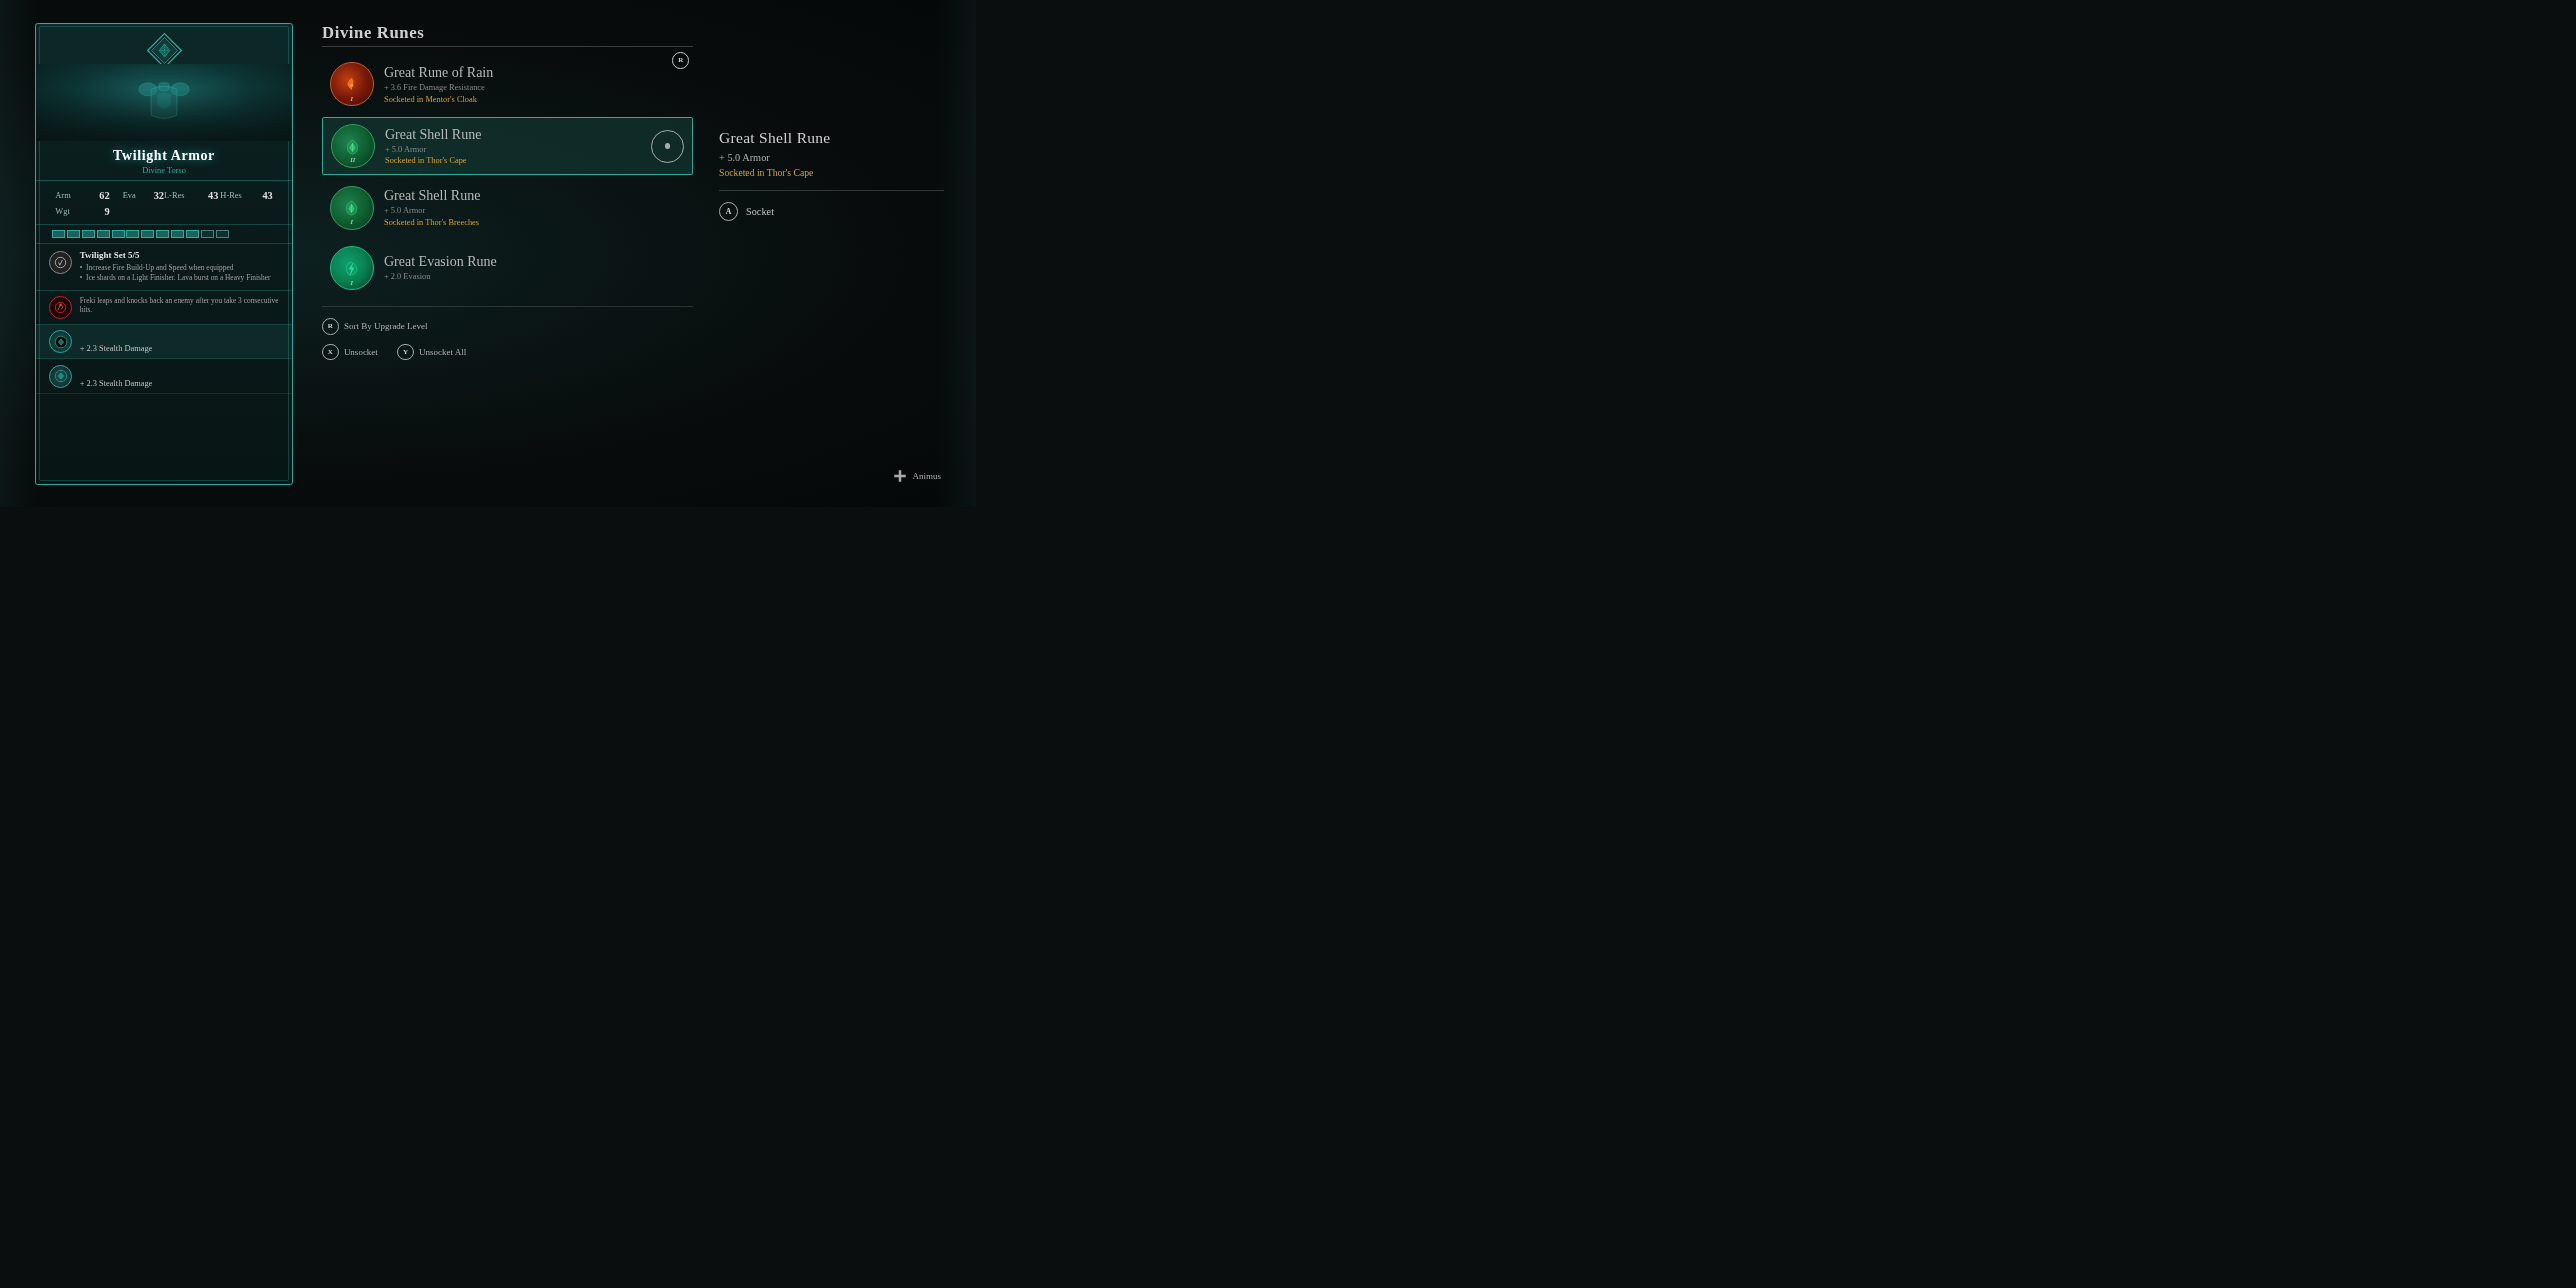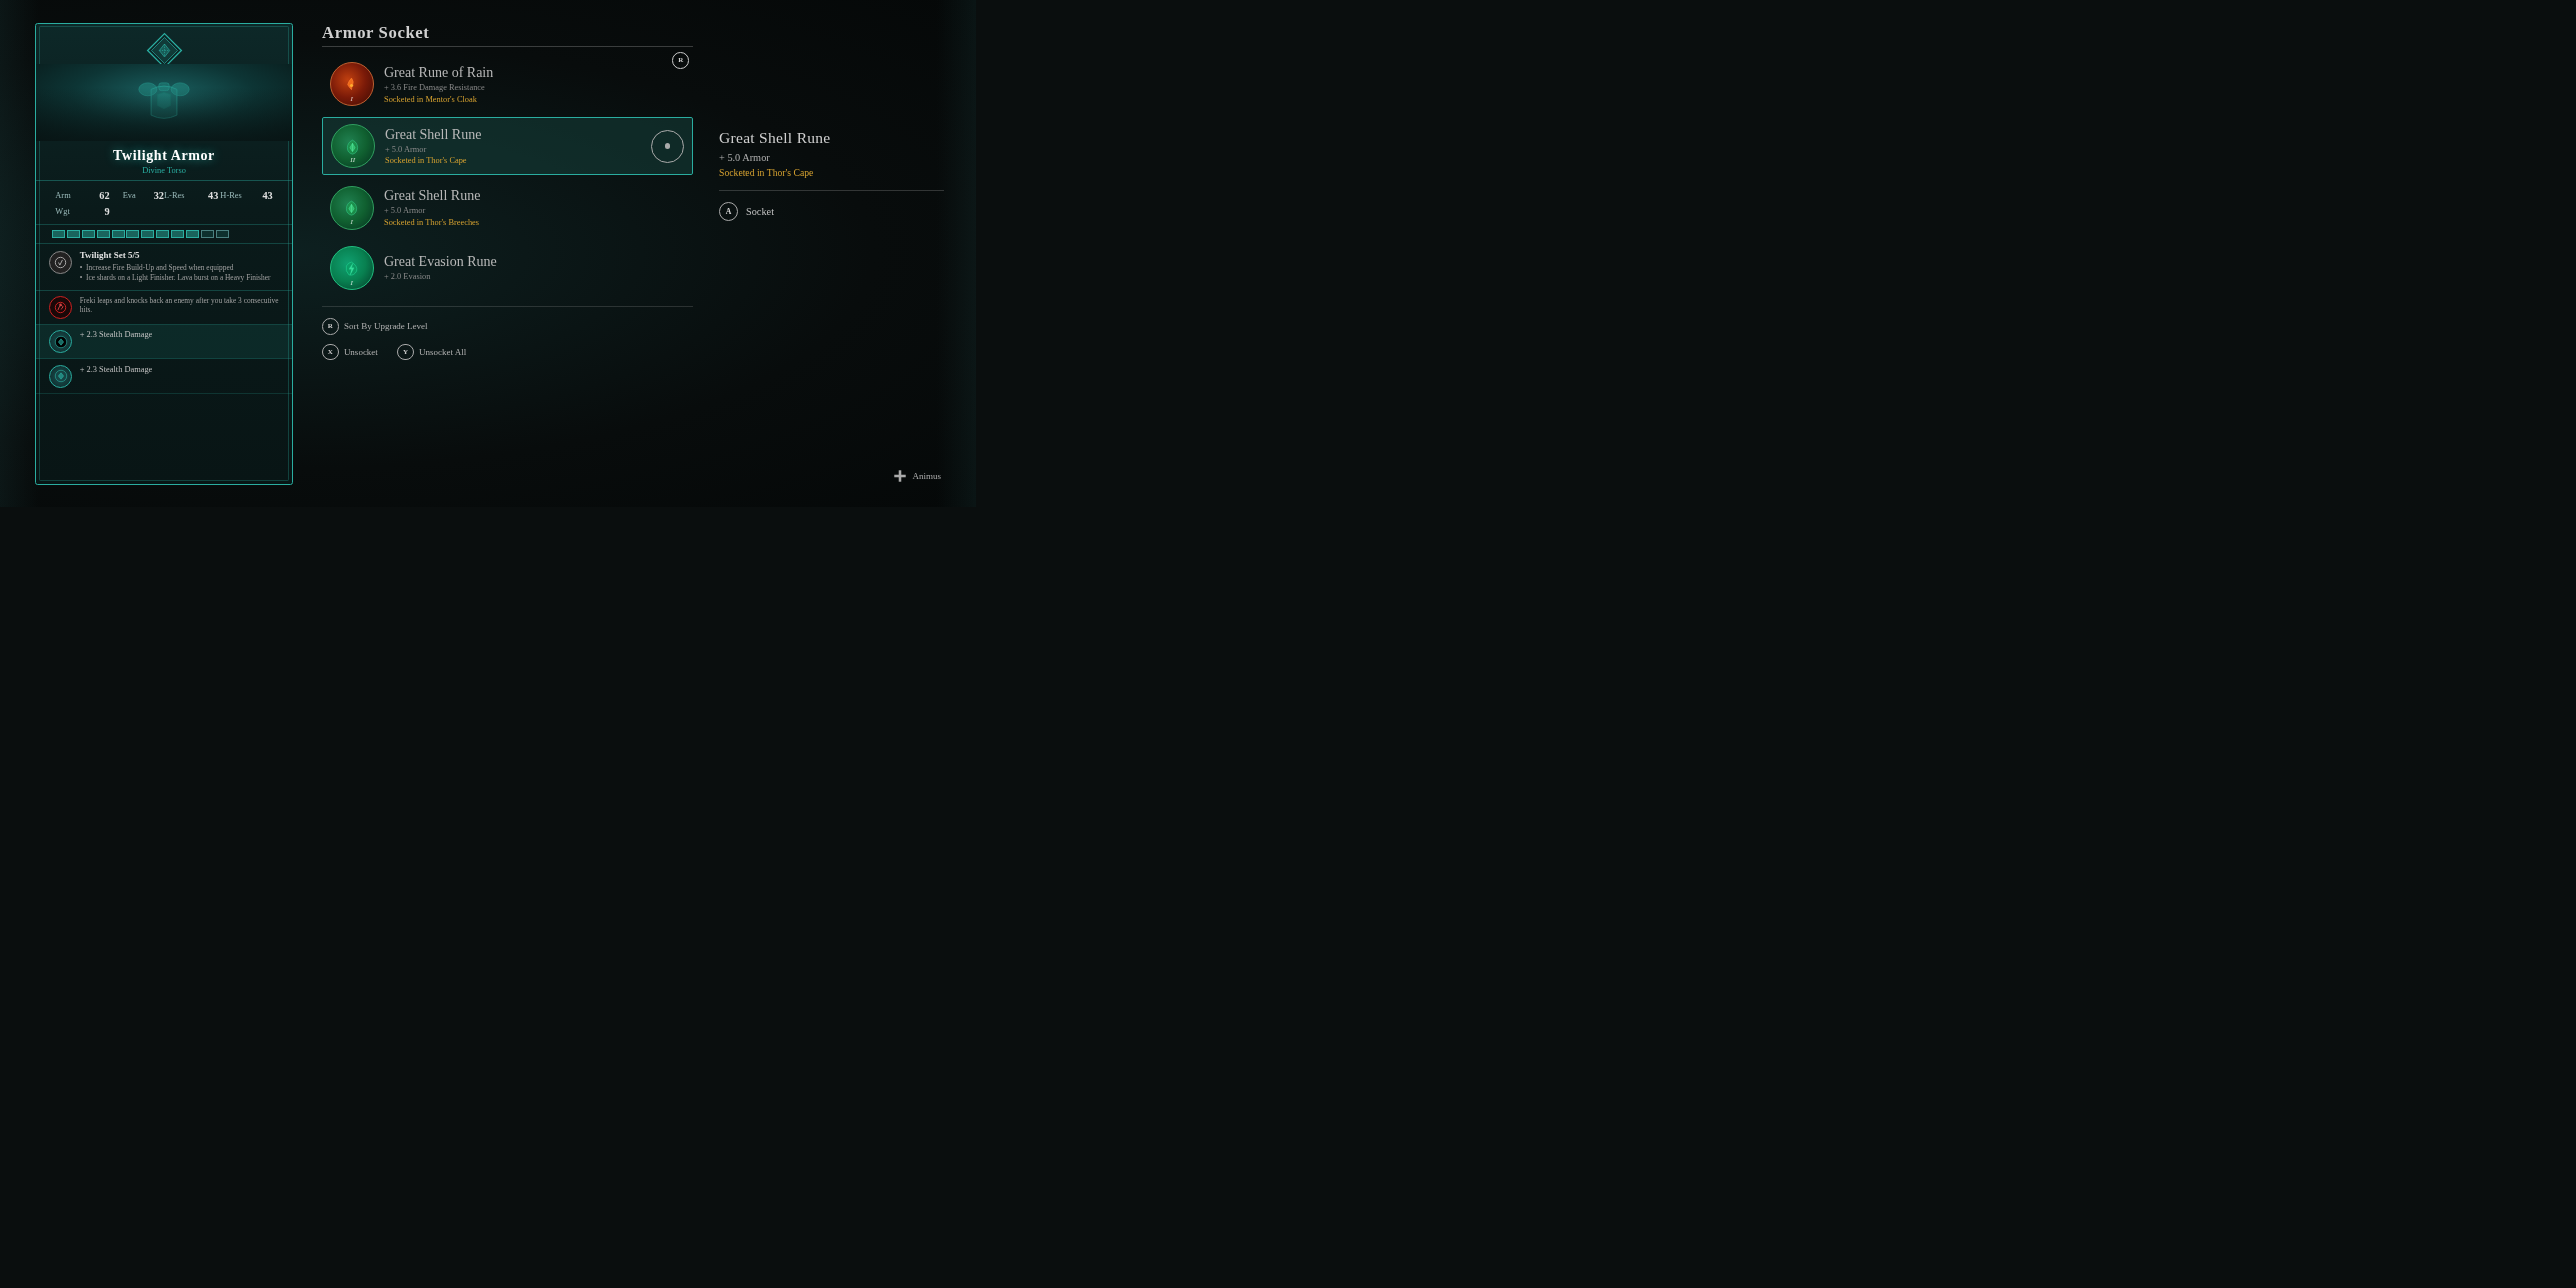--- a/index.html
+++ b/index.html
@@ -237,21 +237,21 @@
       font-size: 7.4px;
       color: #a0a0a0;
       flex: 1;
     }
 
     
     .rune-slot {
       padding: 5.2px 13px;
       display: flex;
       gap: 7.7px;
-      align-items: flex-start;
+      align-items: flex-end;
     }
 
     .rune-slot:first-of-type {
       background: rgba(42,173,160,0.1);
     }
 
     .rune-icon-small {
       width: 23px;
       height: 23px;
       border-radius: 50%;
@@ -609,21 +609,21 @@
       <svg width="14" height="14" viewBox="0 0 22 22">
         <circle cx="11" cy="11" r="9" fill="none" stroke="#2aada0" stroke-width="1"></circle>
         <path d="M7,11 L11,6 L15,11 L11,16 Z" fill="rgba(42,173,160,0.6)" stroke="#2aada0" stroke-width="1"></path>
       </svg>
     </div>
     <span class="rune-slot-text">+ 2.3 Stealth Damage</span>
   </div>
 </div>
 
 <div class="armor-runes-panel">
-  <h2 class="panel-title">Armor Socket</h2>
+  <h2 class="panel-title">Divine Runes</h2>
   <div class="panel-divider"></div>
 
   <div class="rune-list-item">
     <div class="rune-list-icon orange">
       <svg width="23" height="23" viewBox="0 0 36 36">
 
         <path d="M18,8 Q22,14 20,18 Q18,22 18,26 Q14,22 12,18 Q14,12 18,8Z" fill="rgba(255,120,30,0.8)" stroke="#ff8030" stroke-width="1"></path>
         <path d="M15,20 Q16,18 18,17 Q20,18 21,20 Q18,24 15,20Z" fill="rgba(255,180,50,0.9)"></path>
       </svg>
       <span class="rune-roman">I</span>

